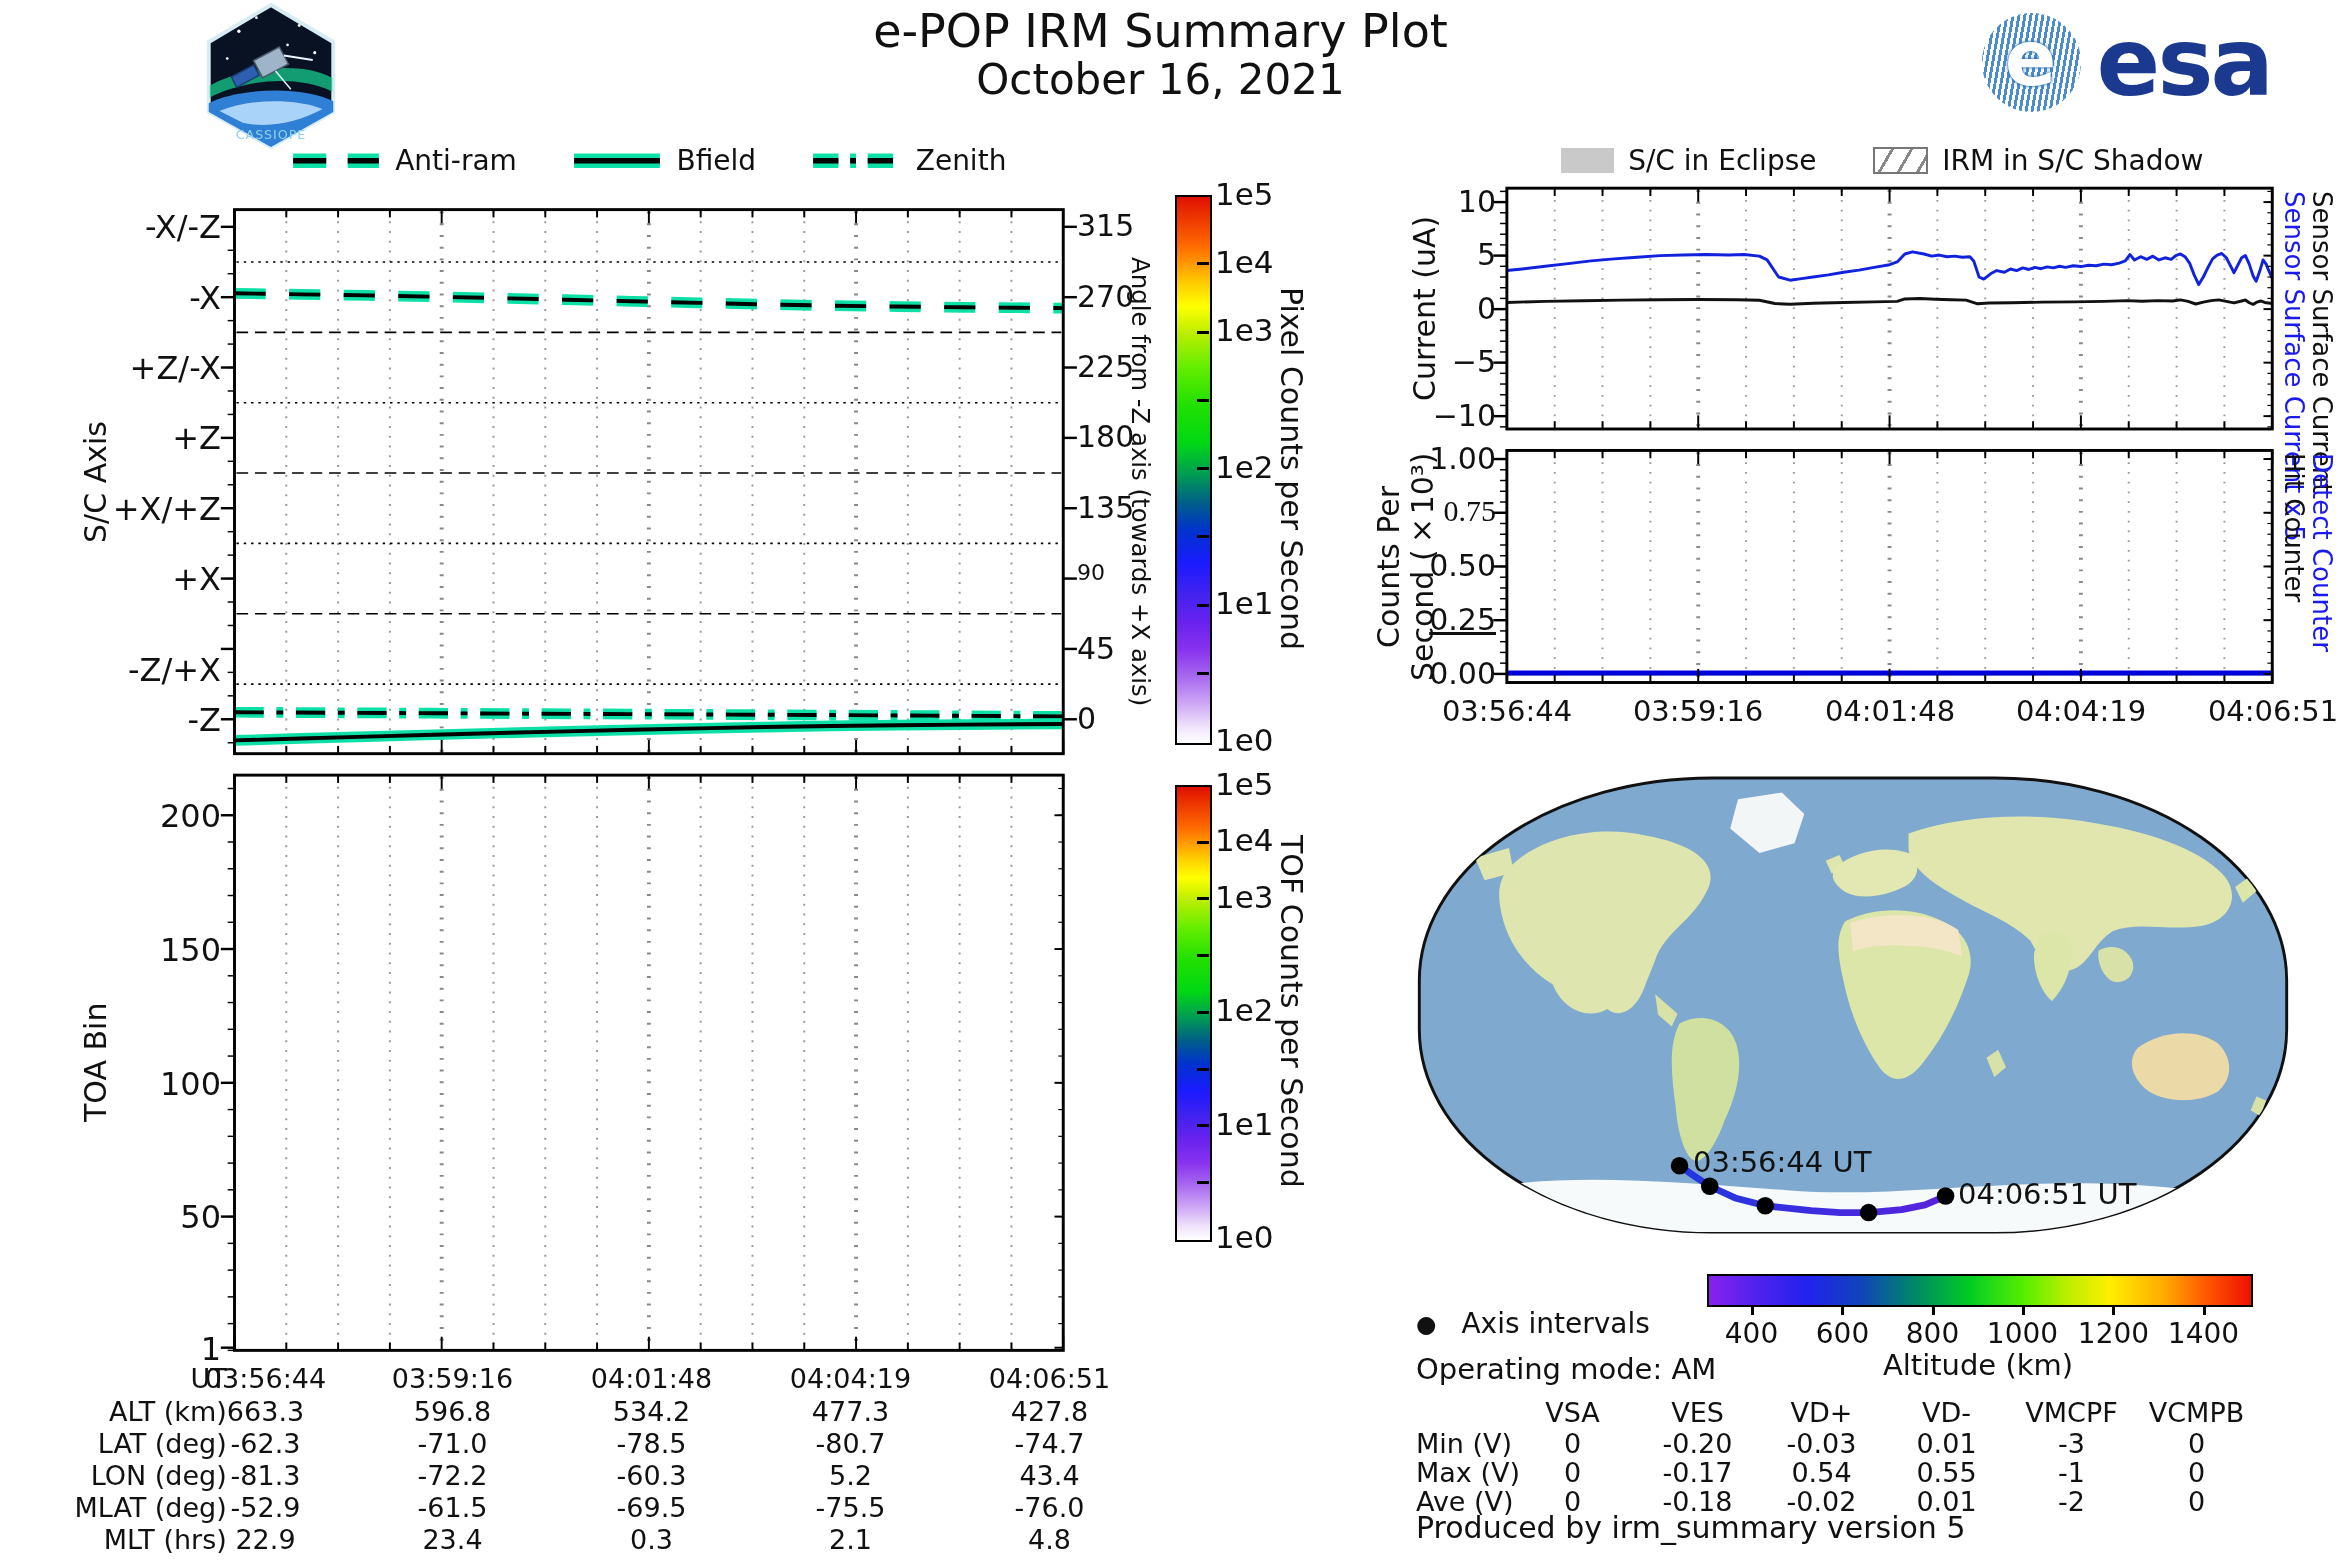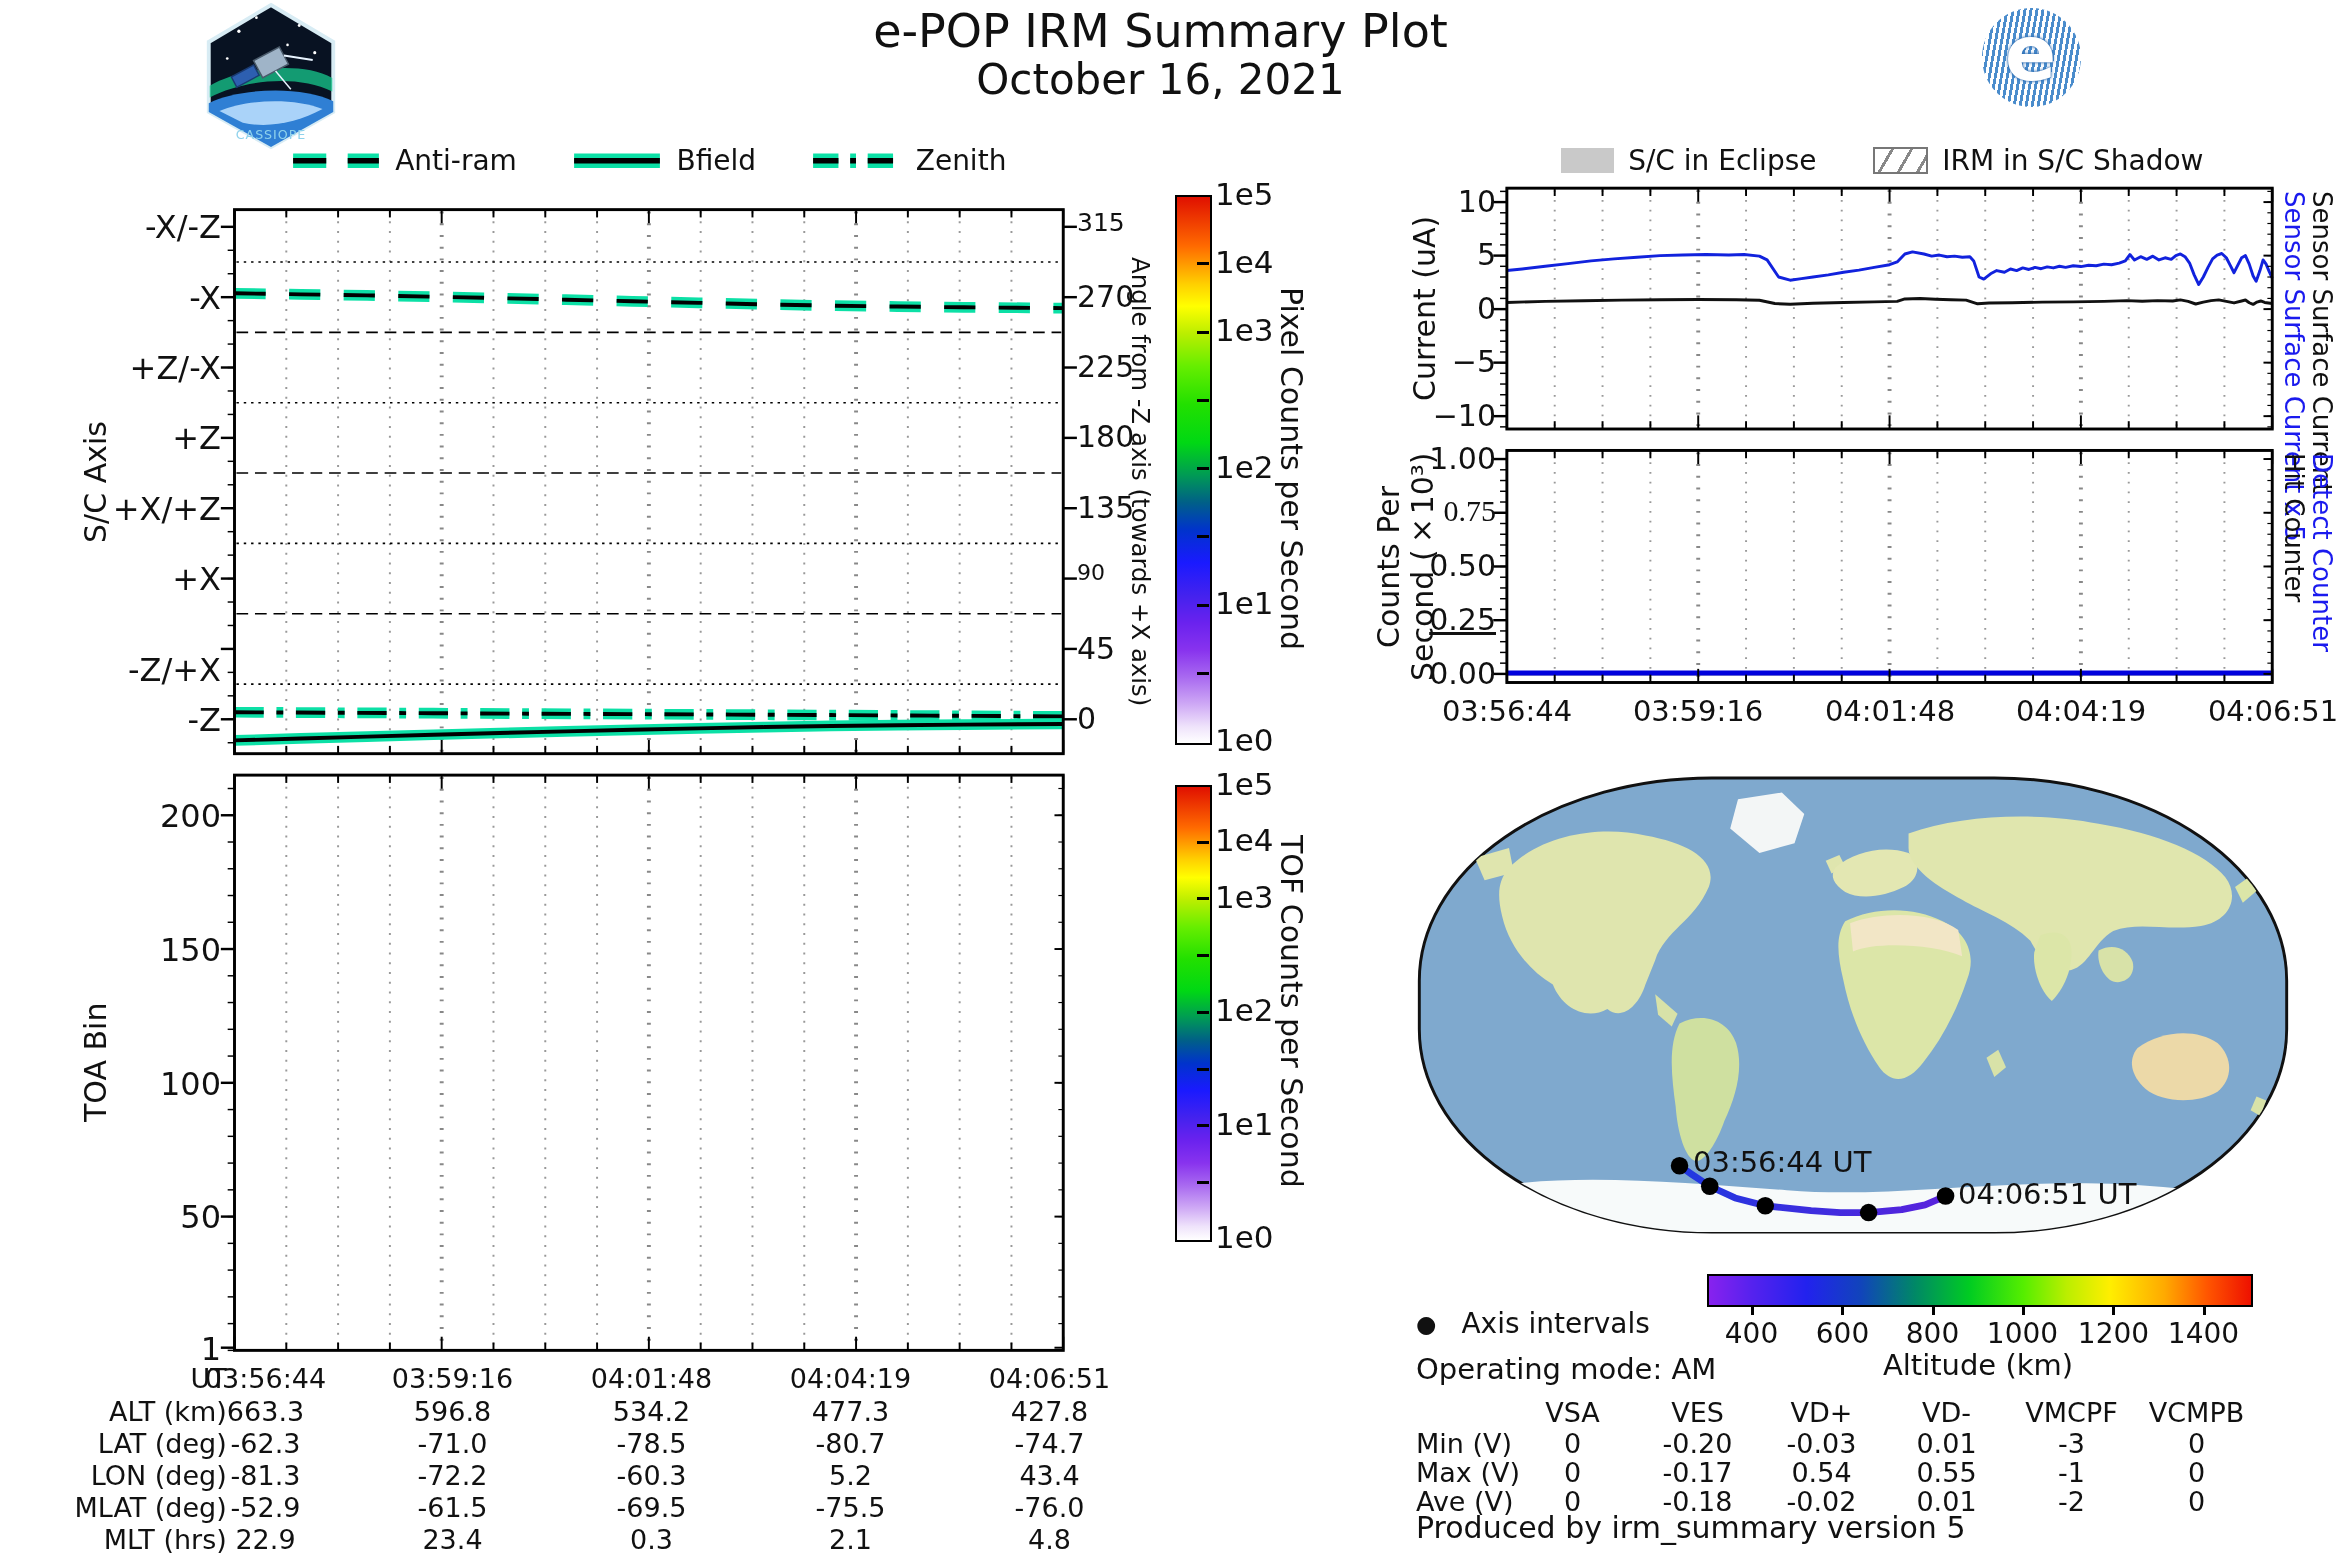--- a/index.html
+++ b/index.html
@@ -97,20 +97,21 @@
 
   <div id="title-block" class="abs">
     <div id="page-title">e-POP IRM Summary Plot</div>
     <div id="page-subtitle">October 16, 2021</div>
   </div>
 
   <div id="esa-logo" class="abs">
     <div id="esa-globe">
         <span>e</span>
       </div>
+    <div id="esa-word">esa</div>
   </div>
 
   <div id="legend-att" class="abs">
     <div class="li">
       <svg width="90" height="19.5" viewBox="0 0 92 20">
         <line x1="2" y1="10" x2="90" y2="10" stroke="#0ce0a6" stroke-width="15" stroke-dasharray="34 22"></line>
         <line x1="2" y1="10" x2="90" y2="10" stroke="#000" stroke-width="5.5" stroke-dasharray="34 22"></line>
       </svg>
       <span>Anti-ram</span>
     </div>
@@ -626,21 +627,21 @@
 
   <div id="axis-int" class="abs">
     <span class="dot">●</span>
     <span>Axis intervals</span>
   </div>
   <div id="op-mode" class="abs">Operating mode: AM</div>
   <div id="produced" class="abs">Produced by irm_summary version 5</div>
 
   <div id="gen-labels">
       <span class="ticklab r" style="left: 86px; top: 208px; width: 135px;">-X/-Z</span>
-      <span class="ticklab " style="left: 1077px; top: 208px; width: 98px; font-size: 25px;">315</span>
+      <span class="ticklab " style="left: 1077px; top: 208px; width: 98px; font-size: 30px;">315</span>
       <span class="ticklab r" style="left: 86px; top: 279px; width: 135px;">-X</span>
       <span class="ticklab " style="left: 1077px; top: 279px; width: 98px; font-size: 30px;">270</span>
       <span class="ticklab r" style="left: 86px; top: 349px; width: 135px;">+Z/-X</span>
       <span class="ticklab " style="left: 1077px; top: 349px; width: 98px; font-size: 30px;">225</span>
       <span class="ticklab r" style="left: 86px; top: 419px; width: 135px;">+Z</span>
       <span class="ticklab " style="left: 1077px; top: 419px; width: 98px; font-size: 30px;">180</span>
       <span class="ticklab r" style="left: 86px; top: 490px; width: 135px;">+X/+Z</span>
       <span class="ticklab " style="left: 1077px; top: 490px; width: 98px; font-size: 30px;">135</span>
       <span class="ticklab r" style="left: 86px; top: 560px; width: 135px;">+X</span>
       <span class="ticklab " style="left: 1077px; top: 560px; width: 98px; font-size: 22px;">90</span>

